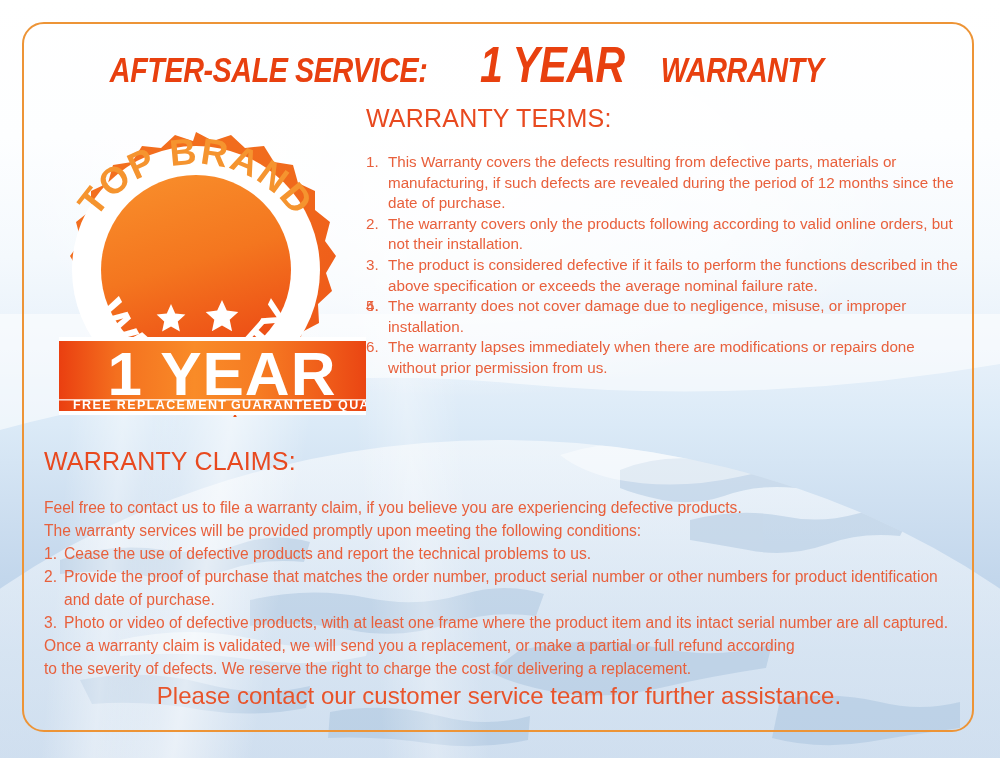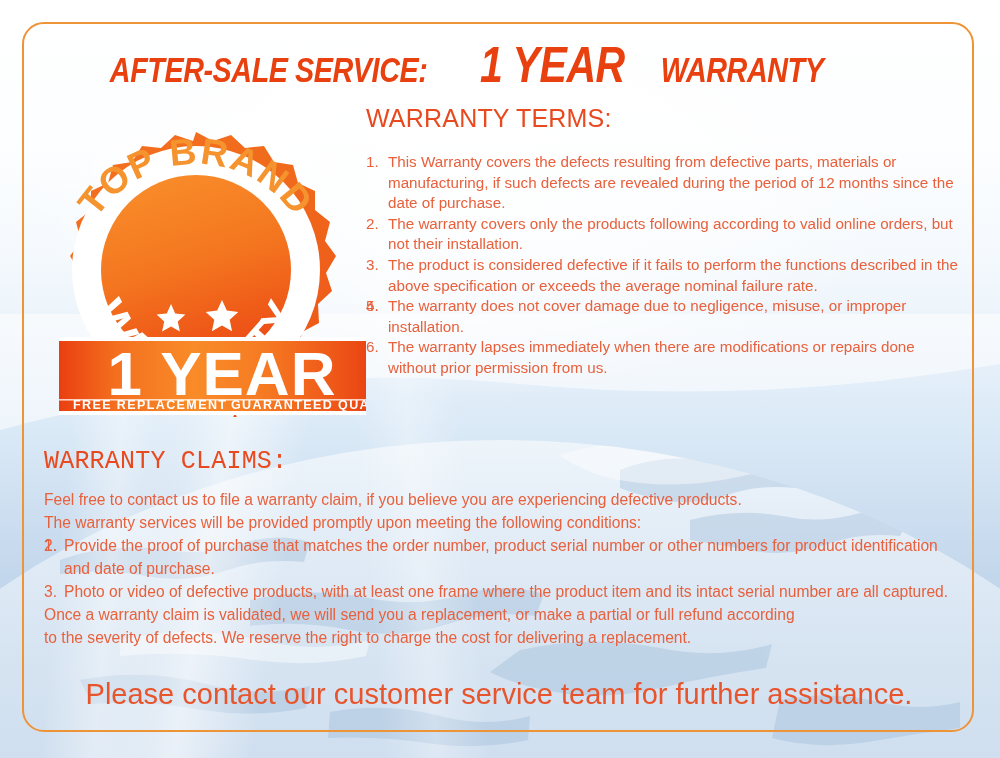--- a/index.html
+++ b/index.html
@@ -120,21 +120,21 @@
     width: 910px;
   }
   .section-head {
     color: #e8491f;
     font-size: 25px;
     font-weight: normal;
     margin: 0 0 8px 0;
     letter-spacing: 0.2px;
   }
   .terms-block .section-head { margin-bottom: 19px; }
-  .claims-block .section-head { margin-bottom: 12px; font-family: Liberation Mono, monospace; }
+  .claims-block .section-head { margin-bottom: 20px; }
 
   ol.num-list {
     list-style: none;
     margin: 0;
     padding: 0;
   }
   ol.num-list > li {
     position: relative;
     padding-left: 22px;
     color: #e8603c;
@@ -153,24 +153,24 @@
     padding-left: 20px;
   }
   .para {
     color: #e8603c;
     font-size: 15.6px;
     line-height: 23px;
     margin: 0;
   }
   .para.tight { margin: 0; }
   .closing {
-    margin-top: 31px;
+    margin-top: 2px;
     text-align: center;
     color: #e8542b;
-    font-size: 29px;
+    font-size: 24px;
     line-height: 28px;
   }
 </style>
 </head>
 <body>
 
 <div id="page">
 
   <div class="bg-sky"></div>
 
@@ -321,20 +321,21 @@
 
   <div class="claims-block">
     <h2 class="section-head">WARRANTY CLAIMS:</h2>
 
     <p class="para tight">Feel free to contact us to file a warranty claim, if you believe you are experiencing defective products.</p>
     <p class="para tight">The warranty services will be provided promptly upon meeting the following conditions:</p>
 
     <ol class="num-list">
       <li>
         <span class="li-num">1.</span>
+        <span>Cease the use of defective products and report the technical problems to us.</span>
       </li>
       <li>
         <span class="li-num">2.</span>
         <span>Provide the proof of purchase that matches the order number, product serial number or other numbers for product identification and date of purchase.</span>
       </li>
       <li>
         <span class="li-num">3.</span>
         <span>Photo or video of defective products, with at least one frame where the product item and its intact serial number are all captured.</span>
       </li>
     </ol>

